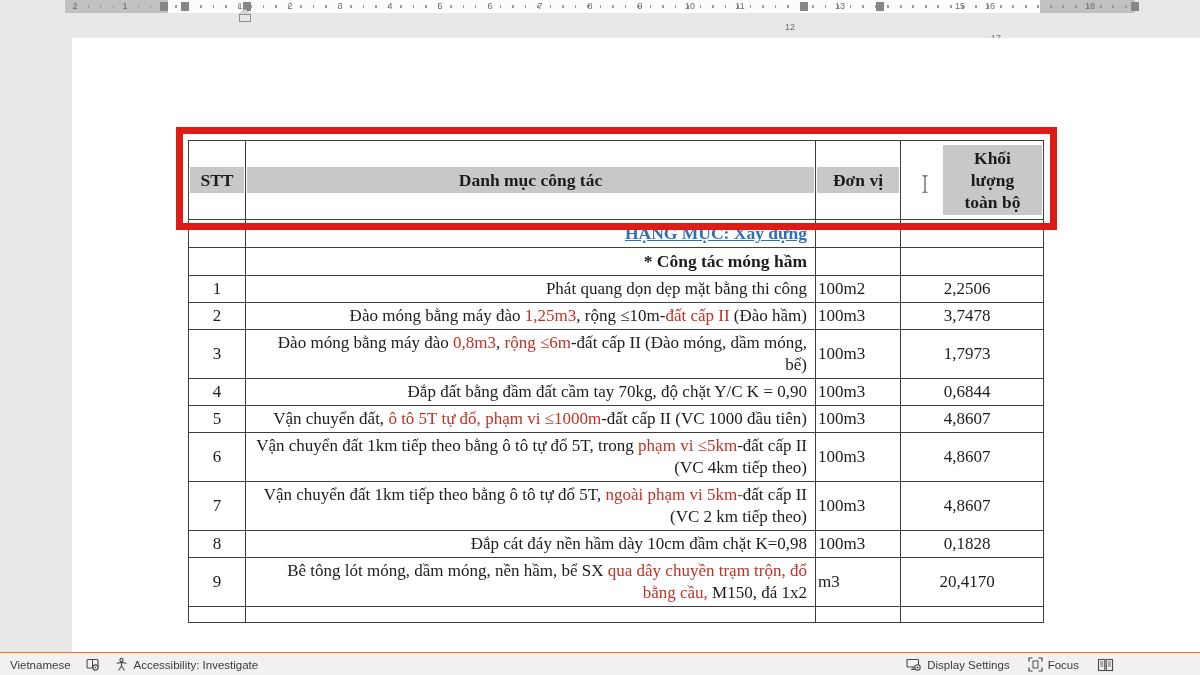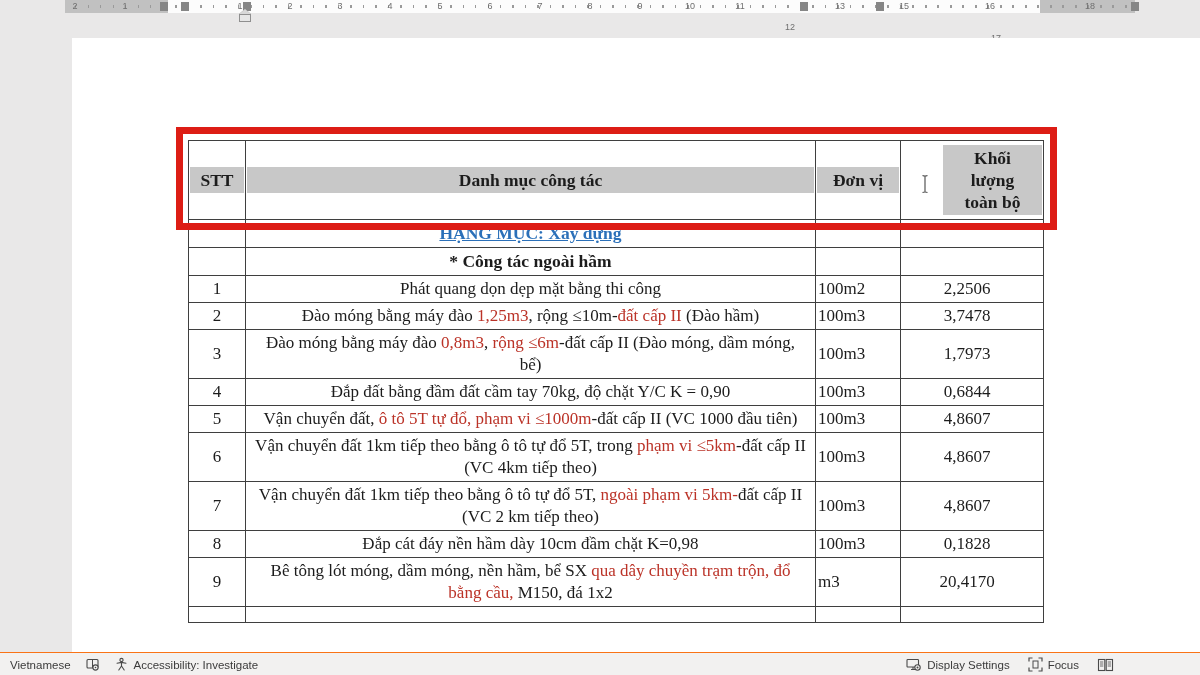--- a/index.html
+++ b/index.html
@@ -25,21 +25,21 @@
   .page{position:absolute;left:72px;top:38px;width:1186px;height:614px;background:#ffffff;overflow:hidden;}
   
   table.doc{border-collapse:collapse;table-layout:fixed;position:absolute;left:116px;top:102px;width:855px;
     font-family:"Liberation Serif",serif;font-size:17px;color:#1c1c1c;}
   table.doc td,table.doc th{border:1px solid #3f3f3f;vertical-align:middle;overflow:hidden;}
   th{font-weight:bold;height:78px;padding:0;position:relative;}
   .hl{display:block;background:#c8c8c8;margin:0 1px;}
   .hl.one{line-height:26px;height:26px;text-align:center;font-size:17.5px;}
   th.h-qty .hl{line-height:22px;padding:2px 10px;text-align:center;font-size:17.5px;margin-left:42px;}
   .c-no{text-align:center;padding:1px 2px;}
-  .c-desc{text-align:center;padding:2px 8px;line-height:22px;}
+  .c-desc{text-align:right;padding:2px 8px;line-height:22px;}
   .c-unit{padding:1px 2px;}
   .c-qty{text-align:center;padding:1px 12px 1px 2px;}
   .row-section .c-desc,.row-blue .c-desc{font-weight:bold;font-size:17.5px;line-height:23px;}
   .row-partial td{height:11px;}
   .seg-r{color:#bb3328;}
   .seg-k{color:#1c1c1c;}
   .seg-b{color:#2b70b9;text-decoration:underline;}
   
   .annotation{position:absolute;left:176px;top:127px;width:881px;height:103px;
     border:7px solid #dd1d15;box-sizing:border-box;z-index:6;pointer-events:none;}
@@ -69,21 +69,21 @@
       <span class="ruler-num" style="left: 390px;">4</span>
       <span class="ruler-num" style="left: 440px;">5</span>
       <span class="ruler-num" style="left: 490px;">6</span>
       <span class="ruler-num" style="left: 540px;">7</span>
       <span class="ruler-num" style="left: 590px;">8</span>
       <span class="ruler-num" style="left: 640px;">9</span>
       <span class="ruler-num" style="left: 690px;">10</span>
       <span class="ruler-num" style="left: 740px;">11</span>
       <span class="ruler-num" style="left: 790px; margin-top: 21px;">12</span>
       <span class="ruler-num" style="left: 840px;">13</span>
-      <span class="ruler-num" style="left: 904px;">15</span>
+      <span class="ruler-num" style="left: 960px;">15</span>
       <span class="ruler-num" style="left: 990px;">16</span>
       <span class="ruler-num" style="left: 996px; margin-top: 32px;">17</span>
       <span class="ruler-num" style="left: 1090px;">18</span>
     </div>
   <div id="ruler-markers">
       <div class="col-marker" style="left: 160px;"></div>
       <div class="col-marker" style="left: 181px;"></div>
       <div class="col-marker" style="left: 243px;"></div>
       <div class="col-marker" style="left: 800px;"></div>
       <div class="col-marker" style="left: 876px;"></div>
@@ -126,21 +126,21 @@
     </thead>
     <tbody id="table-body">
         <tr class="row-blue">
           <td class="c-no"></td>
           <td class="c-desc"><span class="seg-b">HẠNG MỤC: Xây dựng</span></td>
           <td class="c-unit"></td>
           <td class="c-qty"></td>
         </tr>
         <tr class="row-section">
           <td class="c-no"></td>
-          <td class="c-desc"><span class="seg-k">* Công tác ngoài hầm</span></td>
+          <td class="c-desc"><span class="seg-k">* Công tác móng hầm</span></td>
           <td class="c-unit"></td>
           <td class="c-qty"></td>
         </tr>
         <tr class="row-item">
           <td class="c-no">1</td>
           <td class="c-desc"><span class="seg-k">Phát quang dọn dẹp mặt bằng thi công</span></td>
           <td class="c-unit">100m2</td>
           <td class="c-qty">2,2506</td>
         </tr>
         <tr class="row-item">

